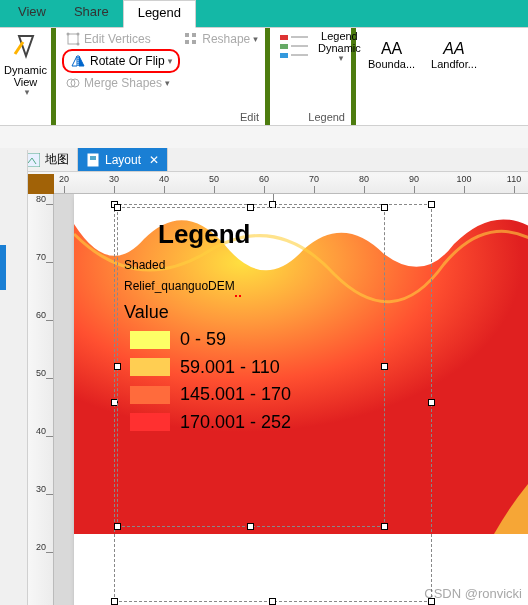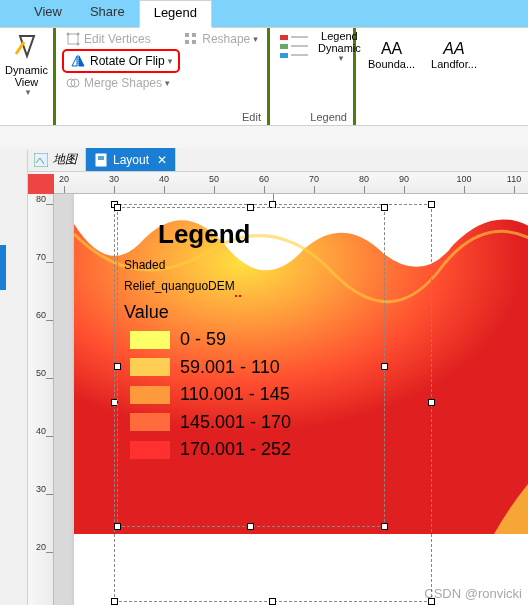--- a/index.html
+++ b/index.html
@@ -1,50 +1,50 @@
 <!DOCTYPE html>
 <html><head>
 <meta charset="utf-8">
 <style>
 * { box-sizing: border-box; margin: 0; padding: 0; font-family: "Segoe UI", Arial, sans-serif; }
 body { width: 528px; height: 605px; background: #f5f5f5; overflow: hidden; position: relative; }
 
 
-.ribbon-tabs { display: flex; height: 28px; background: #7dd3fc; border-bottom: 1px solid #d0d0d0; padding-left: 20px; }
+.ribbon-tabs { display: flex; height: 28px; background: #14b8a6; border-bottom: 1px solid #d0d0d0; padding-left: 4px; }
 .ribbon-tab { padding: 4px 14px; font-size: 13px; color: #333; cursor: pointer; }
 .ribbon-tab.active { border: 1px solid #d0d0d0; border-bottom: 1px solid #fff; background: #fff; margin-bottom: -1px; color: #000; }
 
 .ribbon-body { height: 98px; background: #fff; border-bottom: 1px solid #d0d0d0; display: flex; }
-.ribbon-group { border-right: 3px solid #4d7c0f; padding: 2px 6px 0 6px; display: flex; flex-direction: column; height: 100%; }
+.ribbon-group { border-right: 5px solid #4d7c0f; padding: 2px 6px 0 6px; display: flex; flex-direction: column; height: 100%; }
 .group-label { font-size: 11px; color: #555; text-align: right; margin-top: auto; margin-bottom: 2px; }
 .ribbon-big { display: flex; flex-direction: column; align-items: center; padding: 2px 4px; cursor: pointer; font-size: 11px; line-height: 1.1; text-align: center; }
 .ribbon-big svg { margin-bottom: 2px; }
 .small-row { display: flex; align-items: center; font-size: 12px; color: #555; padding: 2px 4px; cursor: pointer; white-space: nowrap; }
 .small-row.disabled { color: #aaa; }
 .caret { font-size: 9px; margin-left: 3px; color: #666; }
-.red-box { border: 2px solid #ff0000; border-radius: 5px; padding: 1px 2px; margin: 1px 0; }
+.red-box { border: 2px solid #ff0000; border-radius: 10px; padding: 1px 2px; margin: 1px 0; }
 .red-box .small-row { color: #000; }
 .edit-stack { display: flex; flex-direction: column; }
 .legend-grp-left { display: flex; }
 .type-btn { display:flex; flex-direction:column; align-items:center; font-size:11px; padding:2px 6px; }
 .type-btn span.aa { font-size:16px; }
 .type-btn.italic span.aa { font-style: italic; }
 
 
 .doc-tabs { height: 24px; background: #f0f0f0; display: flex; border-bottom: 1px solid #d0d0d0; margin-top: 22px; }
 .doc-tab { display:flex; align-items:center; padding: 0 8px; font-size: 12px; border-right: 1px solid #d0d0d0; }
 .doc-tab.active { background: #1a7fd4; color: #fff; }
 .doc-tab .close { margin-left: 8px; }
 .doc-tab .ic { width:14px; height:14px; margin-right:5px; display:inline-block; }
 
 .side-left { position:absolute; left:0; top:150px; width:28px; bottom:0; background:#f0f0f0; border-right:1px solid #d0d0d0;}
 .side-tab-ind { position:absolute; top:95px; left:0; width:6px; height:45px; background:#1a7fd4; }
 
 
-.layout-wrap { position: absolute; left: 28px; right:0; top: 174px; bottom:0; background:#ef4444; }
+.layout-wrap { position: absolute; left: 28px; right:0; top: 174px; bottom:0; background:#a16207; }
 .ruler-h { position:absolute; left:26px; right:0; top:0; height:20px; background: linear-gradient(#f7f7f7,#ececec); border-bottom:1px solid #bbb; overflow:hidden; }
 .ruler-v { position:absolute; left:0; top:20px; bottom:0; width:26px; background: linear-gradient(90deg,#f7f7f7,#ececec); border-right:1px solid #bbb; overflow:hidden; }
 .rtick-h { position:absolute; top:0; width:40px; font-size:9px; color:#333; text-align:center; }
 .rtick-h::after { content:''; position:absolute; left:50%; top:12px; width:1px; height:8px; background:#888;}
 .rtick-v { position:absolute; left:0; height:20px; width:26px; font-size:9px; color:#333; text-align:center; }
 .rtick-v::after { content:''; position:absolute; top:50%; left:18px; height:1px; width:8px; background:#888;}
 .canvas { position:absolute; left:26px; top:20px; right:0; bottom:0; background:#d9d9d9; overflow:hidden; }
 .page-shadow { position:absolute; left:20px; top:0; width:560px; height:560px; background:#fff; box-shadow: 3px 3px 6px rgba(0,0,0,0.4); }
 
 .map-img { position:absolute; left:20px; top:0; width:560px; height:340px; }
@@ -163,21 +163,21 @@
       </div>
       <div class="type-btn italic">
         <span class="aa">AA</span>
         <span>Landfor...</span>
       </div>
     </div>
   </div>
 </div>
 
 <div class="doc-tabs">
-  <div class="doc-tab" style="padding-left:34px;font-style:italic;">
+  <div class="doc-tab" style="padding-left:26px;">
     <span class="ic"><svg width="14" height="14">
           <rect width="14" height="14" fill="#e8f0ff" stroke="#5a8"></rect>
           <path d="M2 10 L6 5 L10 11" fill="none" stroke="#5a8"></path>
         </svg></span>
     <span>地图</span>
   </div>
   <div class="doc-tab active">
     <span class="ic"><svg width="14" height="14">
           <rect x="2" y="1" width="10" height="12" fill="#fff" stroke="#fff"></rect>
           <rect x="4" y="3" width="6" height="4" fill="#5ac"></rect>
@@ -193,21 +193,21 @@
 
 <div class="layout-wrap">
   <div class="ruler-h">
       <div class="rtick-h" style="left: -10px;">20</div>
       <div class="rtick-h" style="left: 40px;">30</div>
       <div class="rtick-h" style="left: 90px;">40</div>
       <div class="rtick-h" style="left: 140px;">50</div>
       <div class="rtick-h" style="left: 190px;">60</div>
       <div class="rtick-h" style="left: 240px;">70</div>
       <div class="rtick-h" style="left: 290px;">80</div>
-      <div class="rtick-h" style="left: 330px;">90</div>
+      <div class="rtick-h" style="left: 340px;">90</div>
       <div class="rtick-h" style="left: 390px;">100</div>
       <div class="rtick-h" style="left: 440px;">110</div>
     </div>
   <div class="ruler-v">
       <div class="rtick-v" style="top: 0px;">80</div>
       <div class="rtick-v" style="top: 58px;">70</div>
       <div class="rtick-v" style="top: 116px;">60</div>
       <div class="rtick-v" style="top: 174px;">50</div>
       <div class="rtick-v" style="top: 232px;">40</div>
       <div class="rtick-v" style="top: 290px;">30</div>
@@ -265,24 +265,20 @@
         <div id="legend-items">
             <div class="legend-row">
               <div class="legend-sw" style="background: rgb(253, 255, 102);"></div>
               <span>0 - 59</span>
             </div>
             <div class="legend-row">
               <div class="legend-sw" style="background: rgb(255, 206, 82);"></div>
               <span>59.001 - 110</span>
             </div>
             <div class="legend-row">
-              <div class="legend-sw" style="background: rgb(255, 154, 60);"></div>
-              <span>110.001 - 145</span>
-            </div>
-            <div class="legend-row">
               <div class="legend-sw" style="background: rgb(255, 107, 60);"></div>
               <span>145.001 - 170</span>
             </div>
             <div class="legend-row">
               <div class="legend-sw" style="background: rgb(255, 48, 48);"></div>
               <span>170.001 - 252</span>
             </div>
           </div>
       </div>
     </div>

